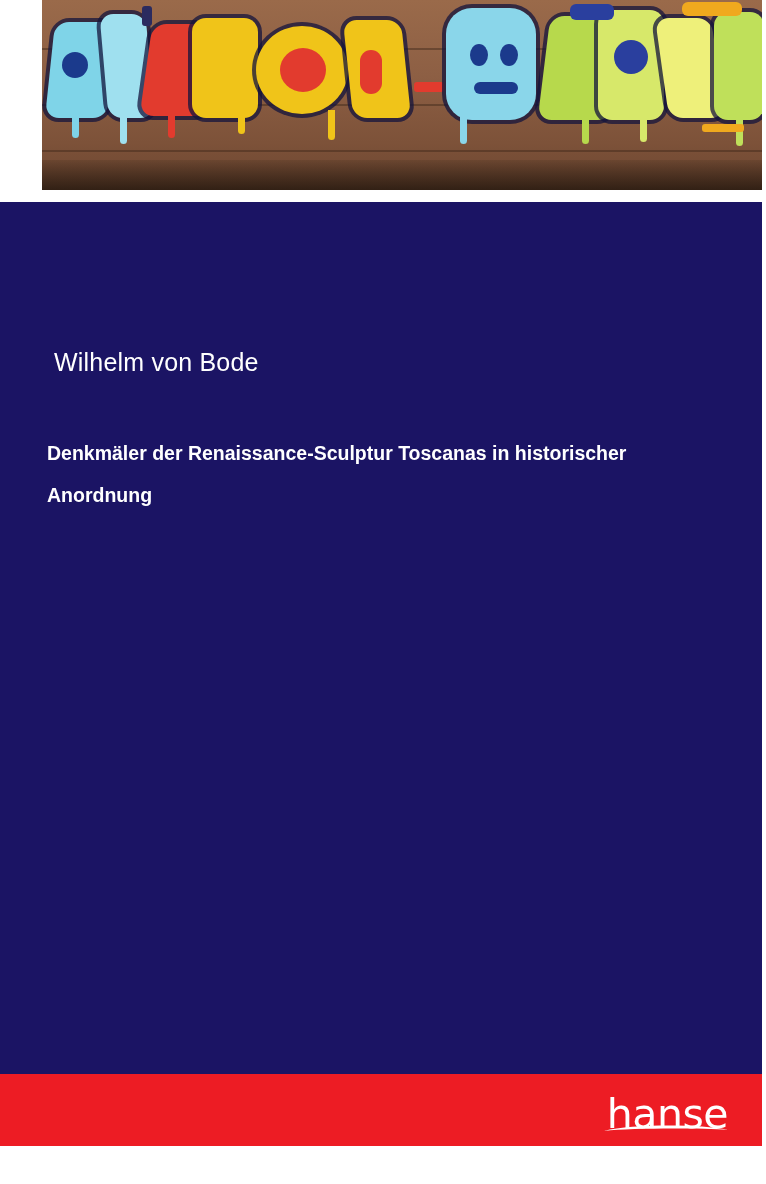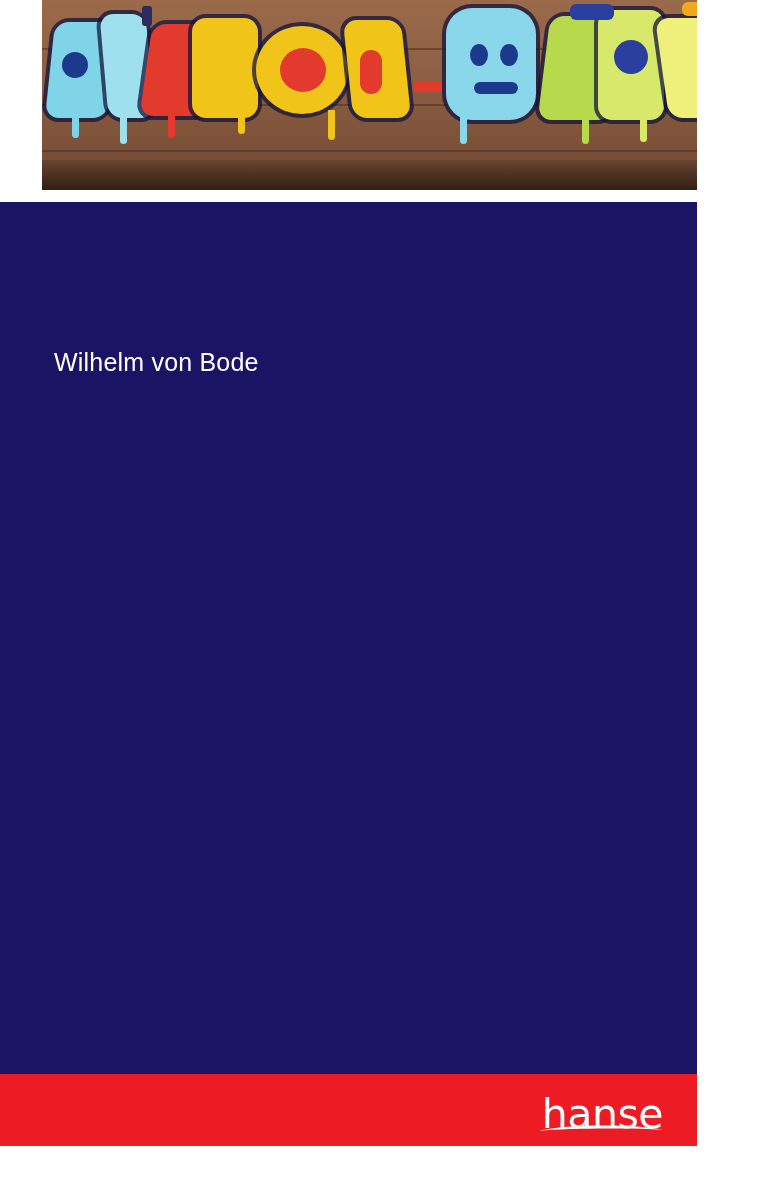--- a/index.html
+++ b/index.html
@@ -5,21 +5,21 @@
   html, body {
     margin: 0;
     padding: 0;
     background: #ffffff;
   }
   body {
     font-family: "Liberation Sans", sans-serif;
   }
   .page {
     position: relative;
-    width: 697px;
+    width: 762px;
     height: 1184px;
     background: #1d4ed8;
     overflow: hidden;
   }
   
   .cover-bg {
     position: absolute;
     left: 0;
     top: 0;
     width: 766px;
@@ -196,20 +196,21 @@
     <div class="g" style="left:640px; top:2px; width:60px; height:14px; background:#f0a91e; border-radius:6px;"></div>
     <div class="drip" style="left:540px; top:116px; height:28px; background:#b7d94c;"></div>
     <div class="drip" style="left:598px; top:118px; height:24px; background:#d7e86a;"></div>
     <div class="drip" style="left:694px; top:116px; height:30px; background:#bfe05a;"></div>
     <div class="g" style="left:660px; top:124px; width:42px; height:8px; background:#f0a91e; border-radius:3px;"></div>
   </div>
   <div class="photo-left-gap"></div>
   <div class="photo-bottom-gap"></div>
 
   <div class="author">Wilhelm von Bode</div>
+  <div class="title">Denkmäler der Renaissance-Sculptur Toscanas in historischer Anordnung</div>
 
   <div class="red-bar"></div>
   <div class="logo">hanse</div>
   <svg class="logo-swash" viewBox="0 0 128 11">
     <path d="M2 8 C 30 1, 98 1, 126 7 C 98 5, 30 5, 2 8 Z" fill="#ffffff"></path>
   </svg>
   <div class="bottom-white"></div>
 
 </div>
 

